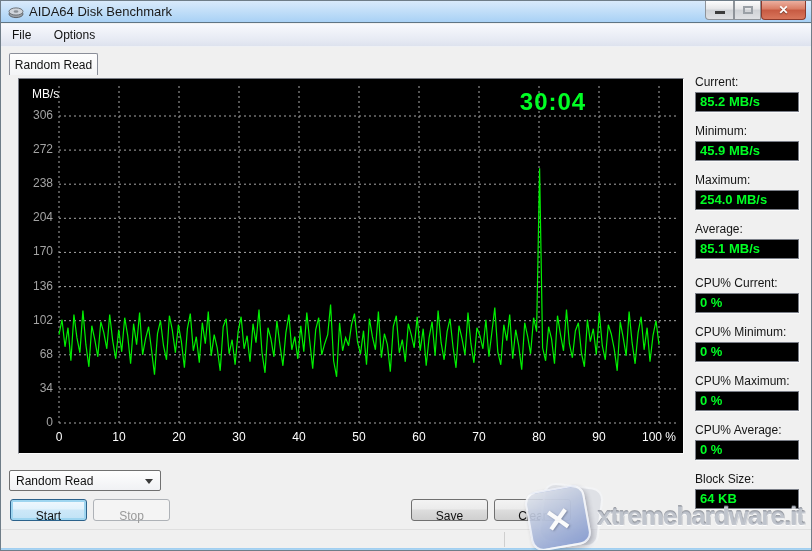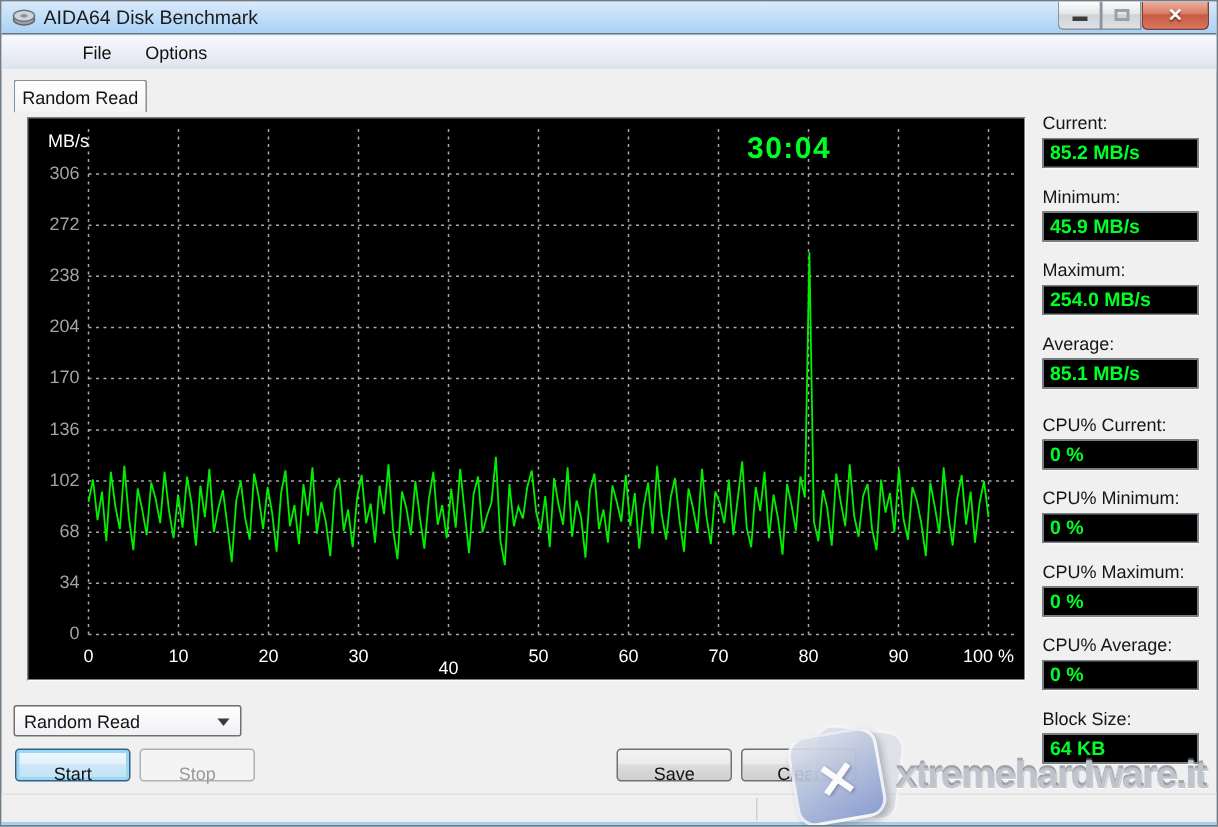--- a/index.html
+++ b/index.html
@@ -29,41 +29,40 @@
     background:linear-gradient(#ecaf9f, #d97c63 45%, #c75a42 50%, #d8765c);
   }
   .glyph-min{ position:absolute; left:9px; bottom:5px; width:10px; height:3px; background:#3c3c3c; }
   .glyph-max{ position:absolute; left:8px; top:5px; width:10px; height:8px; border:2px solid #9aa0a6; background:transparent; }
   .glyph-x{ position:absolute; width:100%; text-align:center; top:2px; color:#fff; font-size:12px; font-weight:bold; text-shadow:0 1px 1px rgba(0,0,0,.45); }
   
   .menubar{
     position:absolute; left:0; top:23px; width:100%; height:23px;
     background:linear-gradient(#f8f9fd, #e4e8f2 80%, #dde2ee);
     border-bottom:1px solid #eef0f4;
-    padding-left:43px;
   }
   .menu-item{ display:inline-block; padding:4px 9px 0 9px; font-size:12px; color:#111; cursor:default; }
   .menu-item:first-child{ margin-left:2px; }
   
   .tab{
     position:absolute; left:8px; top:52px; width:89px; height:22px;
     background:linear-gradient(#fefefe,#f3f4f6);
     border:1px solid #8a8e99; border-bottom:none; border-radius:2px 2px 0 0;
     text-align:center; font-size:12px; color:#111; padding-top:4px;
   }
   
   .chart-panel{
     position:absolute; left:17px; top:77px; width:666px; height:376px;
     background:#000;
     border:1px solid; border-color:#7b7f88 #fbfbfb #fbfbfb #7b7f88;
   }
   .chart-panel svg{ position:absolute; left:0; top:0; }
   .unit-label{ position:absolute; left:13px; top:8px; color:#fff; font-size:12px; }
-  .timer{ position:absolute; left:479px; top:9px; width:110px; text-align:left;
-          color:#00ff24; font-size:20px; font-weight:bold; letter-spacing:1px; }
+  .timer{ position:absolute; left:479px; top:9px; width:110px; text-align:center;
+          color:#00ff24; font-size:24px; font-weight:bold; letter-spacing:1px; }
   .ytick{ position:absolute; width:30px; right:630px; text-align:right; color:#a3a3a3; font-size:12px; }
   .ytick, .xtick{ pointer-events:none; }
   .xtick{ position:absolute; top:351px; width:40px; text-align:center; color:#fff; font-size:12px; }
   
   .stat{ position:absolute; left:694px; width:104px; }
   .stat-label{ font-size:12px; color:#151515; margin-bottom:3px; white-space:nowrap; }
   .stat-value{
     width:104px; height:20px; background:#000; color:#00ff24;
     font-size:13px; font-weight:bold; line-height:18px; padding-left:4px;
     border:1px solid #7a7e87; box-shadow:1px 1px 0 #fafafa;
@@ -201,21 +200,21 @@
         <span class="ytick" style="top: 233.667px;">102</span>
         <span class="ytick" style="top: 267.778px;">68</span>
         <span class="ytick" style="top: 301.889px;">34</span>
         <span class="ytick" style="top: 336px;">0</span>
       </div>
     <div id="xlabels">
         <span class="xtick" style="left: 20px;">0</span>
         <span class="xtick" style="left: 80px;">10</span>
         <span class="xtick" style="left: 140px;">20</span>
         <span class="xtick" style="left: 200px;">30</span>
-        <span class="xtick" style="left: 260px; margin-top: 8px;">40</span>
+        <span class="xtick" style="left: 260px;">40</span>
         <span class="xtick" style="left: 320px;">50</span>
         <span class="xtick" style="left: 380px;">60</span>
         <span class="xtick" style="left: 440px;">70</span>
         <span class="xtick" style="left: 500px;">80</span>
         <span class="xtick" style="left: 560px;">90</span>
         <span class="xtick" style="left: 620px; text-align: center;">100 %</span>
       </div>
   </div>
 
   <div class="stat" style="top:74px">

